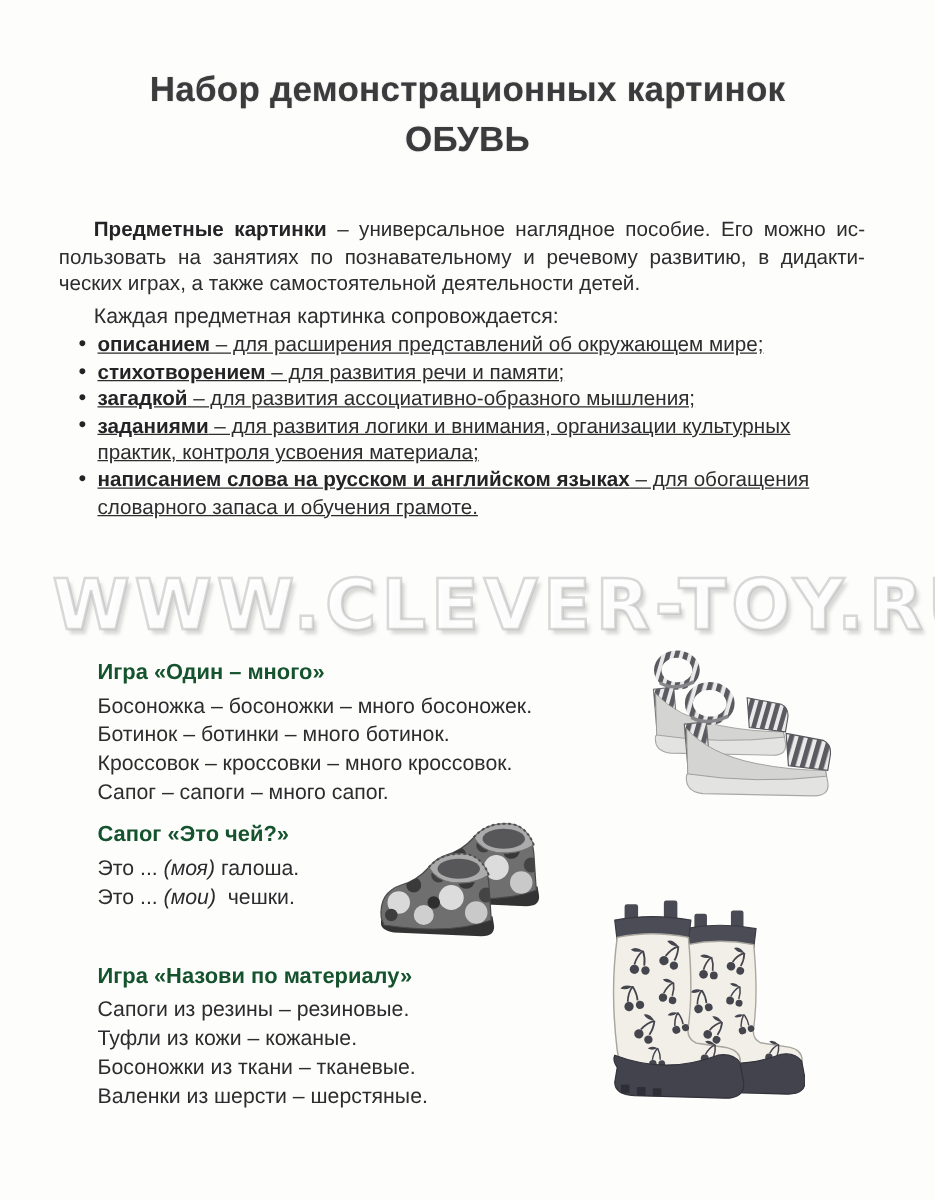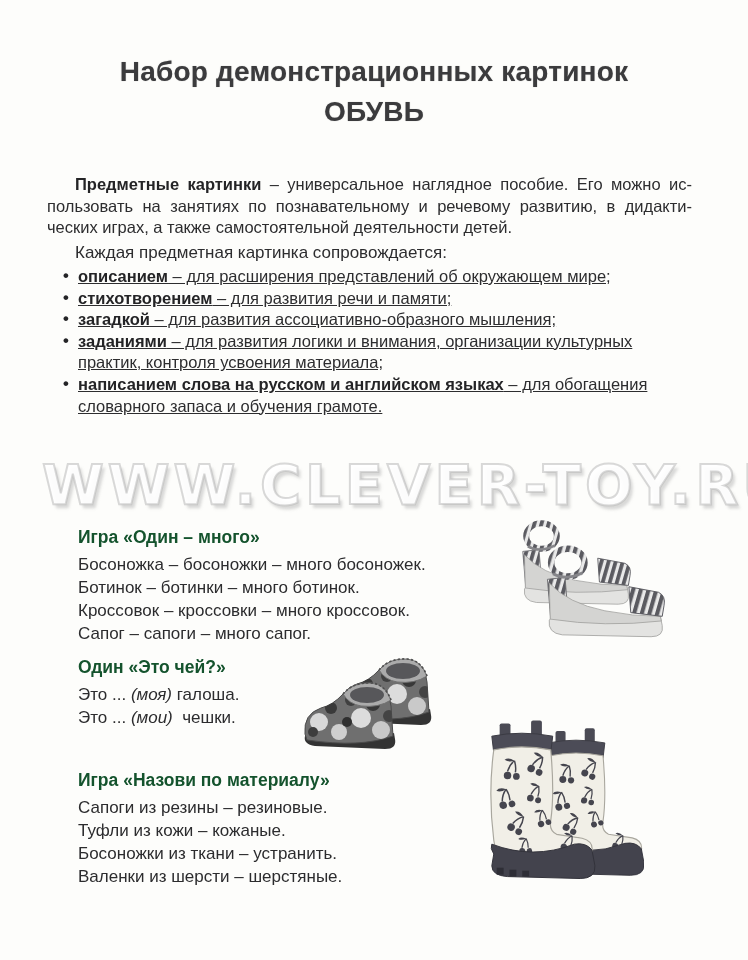--- a/index.html
+++ b/index.html
@@ -75,30 +75,30 @@
 
     <div class="game" style="top:526px;width:420px;">
       <div class="gh">Игра «Один – много»</div>
       <div>Босоножка – босоножки – много босоножек.</div>
       <div>Ботинок – ботинки – много ботинок.</div>
       <div>Кроссовок – кроссовки – много кроссовок.</div>
       <div>Сапог – сапоги – много сапог.</div>
     </div>
 
     <div class="game" style="top:656px;width:230px;">
-      <div class="gh">Один «Это чей?»</div>
+      <div class="gh">Сапог «Это чей?»</div>
       <div><span>Это ... </span><i>(моя)</i><span> галоша.</span></div>
       <div><span>Это ... </span><i>(мои)</i><span>&nbsp; чешки.</span></div>
     </div>
 
     <div class="game" style="top:769px;width:360px;">
       <div class="gh">Игра «Назови по материалу»</div>
       <div>Сапоги из резины – резиновые.</div>
       <div>Туфли из кожи – кожаные.</div>
-      <div>Босоножки из ткани – устранить.</div>
+      <div>Босоножки из ткани – тканевые.</div>
       <div>Валенки из шерсти – шерстяные.</div>
     </div>
 
     <div class="photo" style="left:503px;top:512px;width:162px;height:130px;">
       <svg viewBox="0 0 175 135">
         <defs>
           <pattern id="pstr" width="8" height="8" patternUnits="userSpaceOnUse" patternTransform="rotate(16)">
             <rect width="8" height="8" fill="#e9e9e9"></rect>
             <rect width="4.4" height="8" fill="#5a5a60"></rect>
           </pattern>

